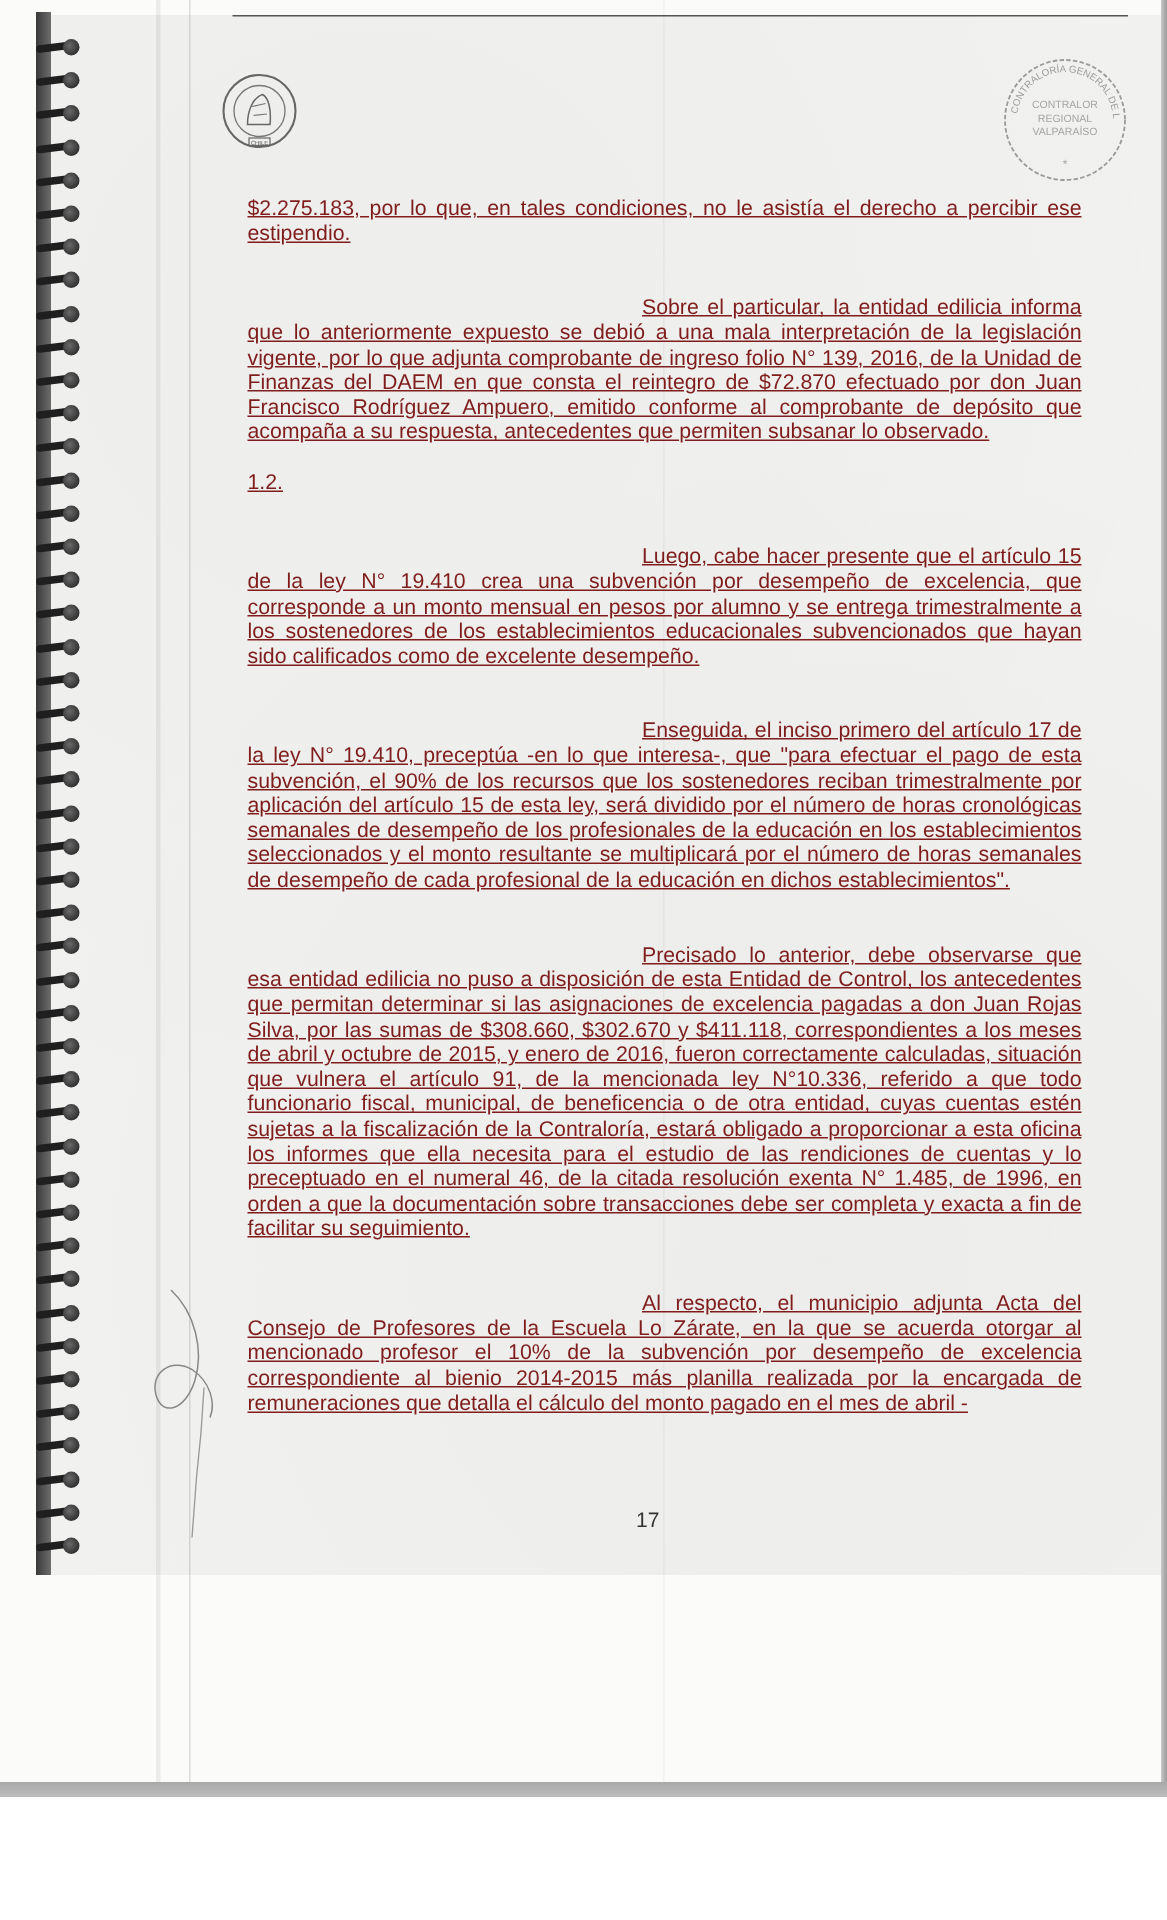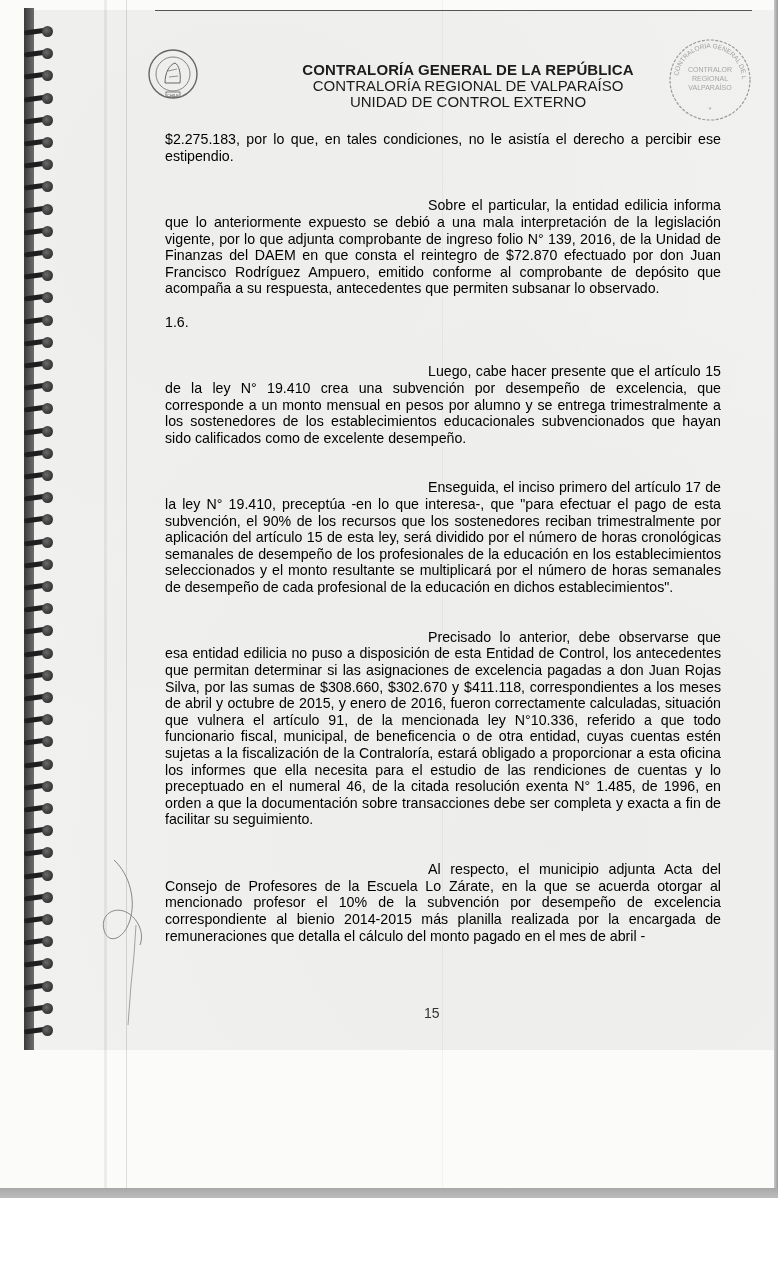--- a/index.html
+++ b/index.html
@@ -151,23 +151,24 @@
     top: 28px;
     width: 100px;
     height: 100px;
   }
   
   .body {
     position: absolute;
     left: 165px;
     top: 131px;
     width: 556px;
-    color: #000000;
+    color: #7f1d1d;
     font-size: 14.2px;
     line-height: 16.6px;
+    text-decoration: underline;
   }
   .para {
     margin: 0;
     text-align: justify;
   }
   .para.indent {
     text-indent: 263px;
   }
   .gap {
     height: 16.6px;
@@ -397,60 +398,55 @@
 
   <svg class="seal-left" viewBox="0 0 52 56">
     <circle cx="26" cy="27" r="24" fill="none" stroke="#666" stroke-width="1.4"></circle>
     <circle cx="26" cy="27" r="17" fill="none" stroke="#777" stroke-width="0.9"></circle>
     <path d="M18 36 C18 26 22 18 28 16 C32 18 34 26 33 36 Z" fill="none" stroke="#666" stroke-width="1"></path>
     <path d="M21 24 L30 22 M22 30 L31 29" stroke="#777" stroke-width="0.8"></path>
     <rect x="19" y="45" width="14" height="5" fill="none" stroke="#666" stroke-width="0.8"></rect>
     <text x="26" y="49.5" font-size="4" text-anchor="middle" fill="#555" font-family="Liberation Sans, sans-serif">CHILE</text>
   </svg>
 
-  <div class="header">
-    <div class="h1">CONTRALORÍA GENERAL DE LA REPÚBLICA</div>
-    <div class="h2">CONTRALORÍA REGIONAL DE VALPARAÍSO</div>
-    <div class="h3">UNIDAD DE CONTROL EXTERNO</div>
-  </div>
 
   <svg class="stamp-right" viewBox="0 0 100 100">
     <circle cx="50" cy="52" r="40" fill="none" stroke="#9a9a9a" stroke-width="1.2" stroke-dasharray="3 1.5"></circle>
     <text x="50" y="44" font-size="7" text-anchor="middle" fill="#a5a5a5" font-family="Liberation Sans, sans-serif">CONTRALOR</text>
     <text x="50" y="53" font-size="7" text-anchor="middle" fill="#a5a5a5" font-family="Liberation Sans, sans-serif">REGIONAL</text>
     <text x="50" y="62" font-size="7" text-anchor="middle" fill="#a5a5a5" font-family="Liberation Sans, sans-serif">VALPARAÍSO</text>
     <text x="50" y="84" font-size="8" text-anchor="middle" fill="#a5a5a5" font-family="Liberation Sans, sans-serif">*</text>
     <path id="ring" d="M18 52 A32 32 0 0 1 82 52" fill="none"></path>
     <text font-size="6.5" fill="#9c9c9c" font-family="Liberation Sans, sans-serif">
       <textPath href="#ring" startOffset="4">CONTRALORÍA GENERAL DE LA</textPath>
     </text>
   </svg>
 
   <div class="body">
     <p class="para">$2.275.183, por lo que, en tales condiciones, no le asistía el derecho a percibir ese estipendio.</p>
     <div class="gap"></div>
     <div class="gap"></div>
     <p class="para indent">Sobre el particular, la entidad edilicia informa que lo anteriormente expuesto se debió a una mala interpretación de la legislación vigente, por lo que adjunta comprobante de ingreso folio N° 139, 2016, de la Unidad de Finanzas del DAEM en que consta el reintegro de $72.870 efectuado por don Juan Francisco Rodríguez Ampuero, emitido conforme al comprobante de depósito que acompaña a su respuesta, antecedentes que permiten subsanar lo observado.</p>
     <div class="gap"></div>
     <div class="heading-row">
-      <span class="num">1.6.</span>
+      <span class="num">1.2.</span>
     </div>
     <div class="gap"></div>
     <div class="gap"></div>
     <p class="para indent">Luego, cabe hacer presente que el artículo 15 de la ley N° 19.410 crea una subvención por desempeño de excelencia, que corresponde a un monto mensual en pesos por alumno y se entrega trimestralmente a los sostenedores de los establecimientos educacionales subvencionados que hayan sido calificados como de excelente desempeño.</p>
     <div class="gap"></div>
     <div class="gap"></div>
     <p class="para indent">Enseguida, el inciso primero del artículo 17 de la ley N° 19.410, preceptúa -en lo que interesa-, que "para efectuar el pago de esta subvención, el 90% de los recursos que los sostenedores reciban trimestralmente por aplicación del artículo 15 de esta ley, será dividido por el número de horas cronológicas semanales de desempeño de los profesionales de la educación en los establecimientos seleccionados y el monto resultante se multiplicará por el número de horas semanales de desempeño de cada profesional de la educación en dichos establecimientos".</p>
     <div class="gap"></div>
     <div class="gap"></div>
     <p class="para indent">Precisado lo anterior, debe observarse que esa entidad edilicia no puso a disposición de esta Entidad de Control, los antecedentes que permitan determinar si las asignaciones de excelencia pagadas a don Juan Rojas Silva, por las sumas de $308.660, $302.670 y $411.118, correspondientes a los meses de abril y octubre de 2015, y enero de 2016, fueron correctamente calculadas, situación que vulnera el artículo 91, de la mencionada ley N°10.336, referido a que todo funcionario fiscal, municipal, de beneficencia o de otra entidad, cuyas cuentas estén sujetas a la fiscalización de la Contraloría, estará obligado a proporcionar a esta oficina los informes que ella necesita para el estudio de las rendiciones de cuentas y lo preceptuado en el numeral 46, de la citada resolución exenta N° 1.485, de 1996, en orden a que la documentación sobre transacciones debe ser completa y exacta a fin de facilitar su seguimiento.</p>
     <div class="gap"></div>
     <div class="gap"></div>
     <p class="para indent">Al respecto, el municipio adjunta Acta del Consejo de Profesores de la Escuela Lo Zárate, en la que se acuerda otorgar al mencionado profesor el 10% de la subvención por desempeño de excelencia correspondiente al bienio 2014-2015 más planilla realizada por la encargada de remuneraciones que detalla el cálculo del monto pagado en el mes de abril -</p>
   </div>
 
   <svg class="signature" viewBox="0 0 70 180">
     <path d="M14 5 C30 20 36 45 30 65 C24 85 8 90 4 75 C0 60 14 50 28 58 C40 66 44 80 40 90" fill="none" stroke="#888" stroke-width="1"></path>
     <path d="M36 70 L34 100 L31 130 L28 170" fill="none" stroke="#999" stroke-width="0.9"></path>
   </svg>
 
-  <div class="page-number">15</div>
+  <div class="page-number">17</div>
 </div>
 
 </body></html>

